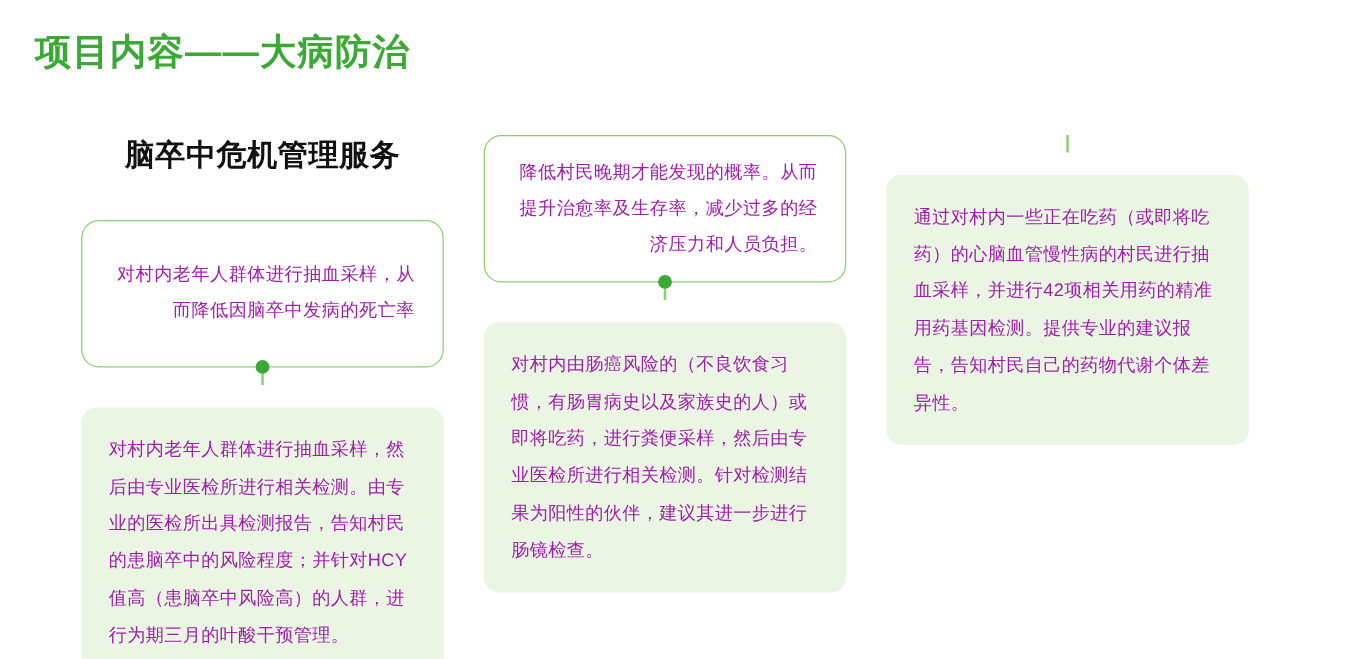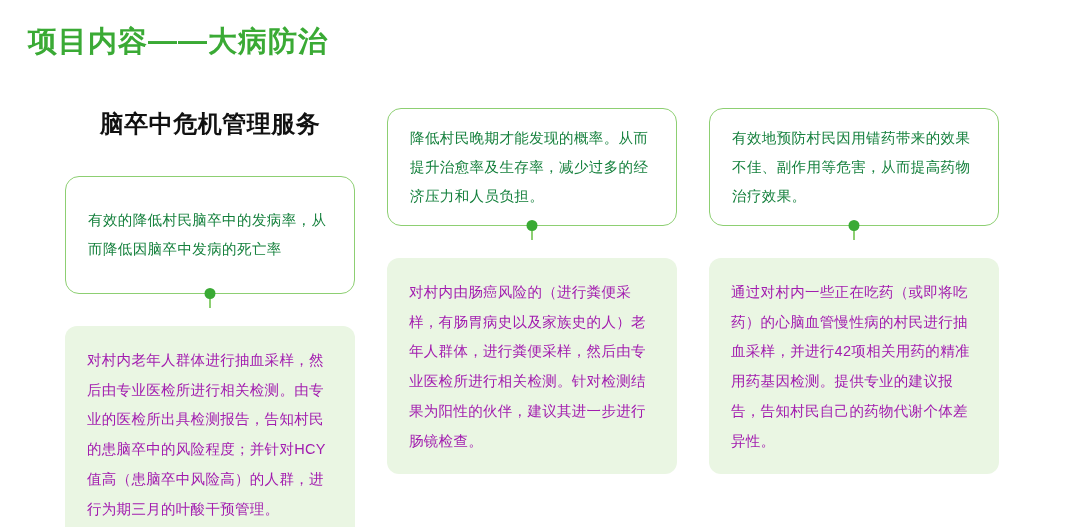--- a/index.html
+++ b/index.html
@@ -59,22 +59,22 @@
     border-radius: 14px;
     background: #ffffff;
     display: flex;
     align-items: center;
     justify-content: center;
     padding: 14px 22px;
   }
   .summary-text {
     font-size: 14.5px;
     line-height: 2.0;
-    color: #15803d;
-    text-align: left;
+    color: #a21caf;
+    text-align: right;
     letter-spacing: 0.4px;
   }
   .connector {
     width: 2px;
     height: 14px;
     background: #8dcf72;
     margin-top: 0px;
   }
   .dot {
     position: absolute;
@@ -107,45 +107,41 @@
 
 <div class="page">
 
   <div class="page-title">项目内容——大病防治</div>
 
   <div class="columns">
 
     <div class="column">
       <div class="col-title">脑卒中危机管理服务</div>
       <div class="summary-card">
-        <div class="summary-text">有效的降低村民脑卒中的发病率，从而降低因脑卒中发病的死亡率</div>
+        <div class="summary-text">对村内老年人群体进行抽血采样，从而降低因脑卒中发病的死亡率</div>
         <span class="dot"></span>
       </div>
       <div class="connector"></div>
       <div class="detail-card">
         <div class="detail-text">对村内老年人群体进行抽血采样，然后由专业医检所进行相关检测。由专业的医检所出具检测报告，告知村民的患脑卒中的风险程度；并针对HCY值高（患脑卒中风险高）的人群，进行为期三月的叶酸干预管理。</div>
       </div>
     </div>
 
     <div class="column">
       <div class="summary-card">
         <div class="summary-text">降低村民晚期才能发现的概率。从而提升治愈率及生存率，减少过多的经济压力和人员负担。</div>
         <span class="dot"></span>
       </div>
       <div class="connector"></div>
       <div class="detail-card">
-        <div class="detail-text">对村内由肠癌风险的（进行粪便采样，有肠胃病史以及家族史的人）老年人群体，进行粪便采样，然后由专业医检所进行相关检测。针对检测结果为阳性的伙伴，建议其进一步进行肠镜检查。</div>
+        <div class="detail-text">对村内由肠癌风险的（不良饮食习惯，有肠胃病史以及家族史的人）或即将吃药，进行粪便采样，然后由专业医检所进行相关检测。针对检测结果为阳性的伙伴，建议其进一步进行肠镜检查。</div>
       </div>
     </div>
 
     <div class="column">
-      <div class="summary-card">
-        <div class="summary-text">有效地预防村民因用错药带来的效果不佳、副作用等危害，从而提高药物治疗效果。</div>
-        <span class="dot"></span>
-      </div>
       <div class="connector"></div>
       <div class="detail-card">
         <div class="detail-text">通过对村内一些正在吃药（或即将吃药）的心脑血管慢性病的村民进行抽血采样，并进行42项相关用药的精准用药基因检测。提供专业的建议报告，告知村民自己的药物代谢个体差异性。</div>
       </div>
     </div>
 
   </div>
 </div>
 
 </body></html>

